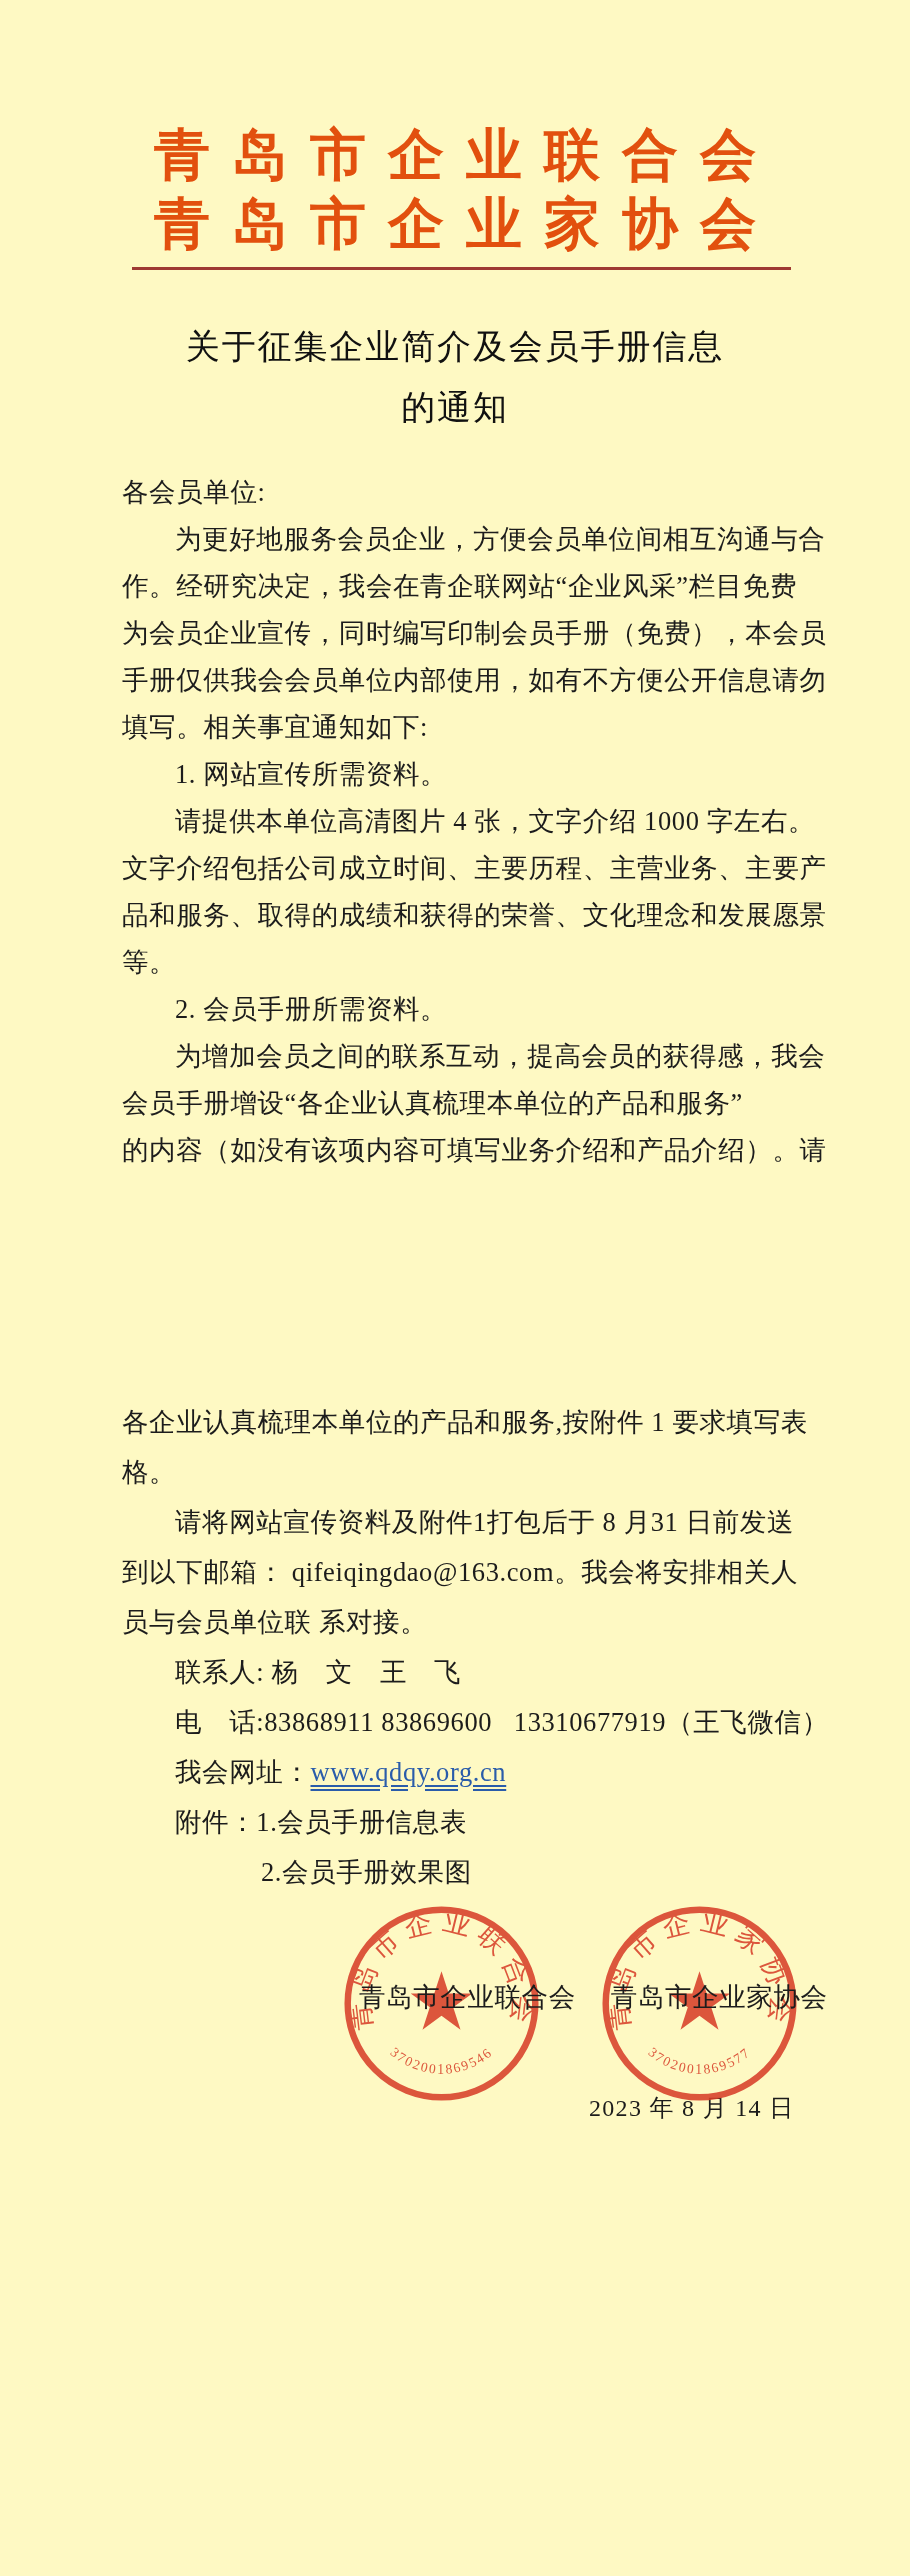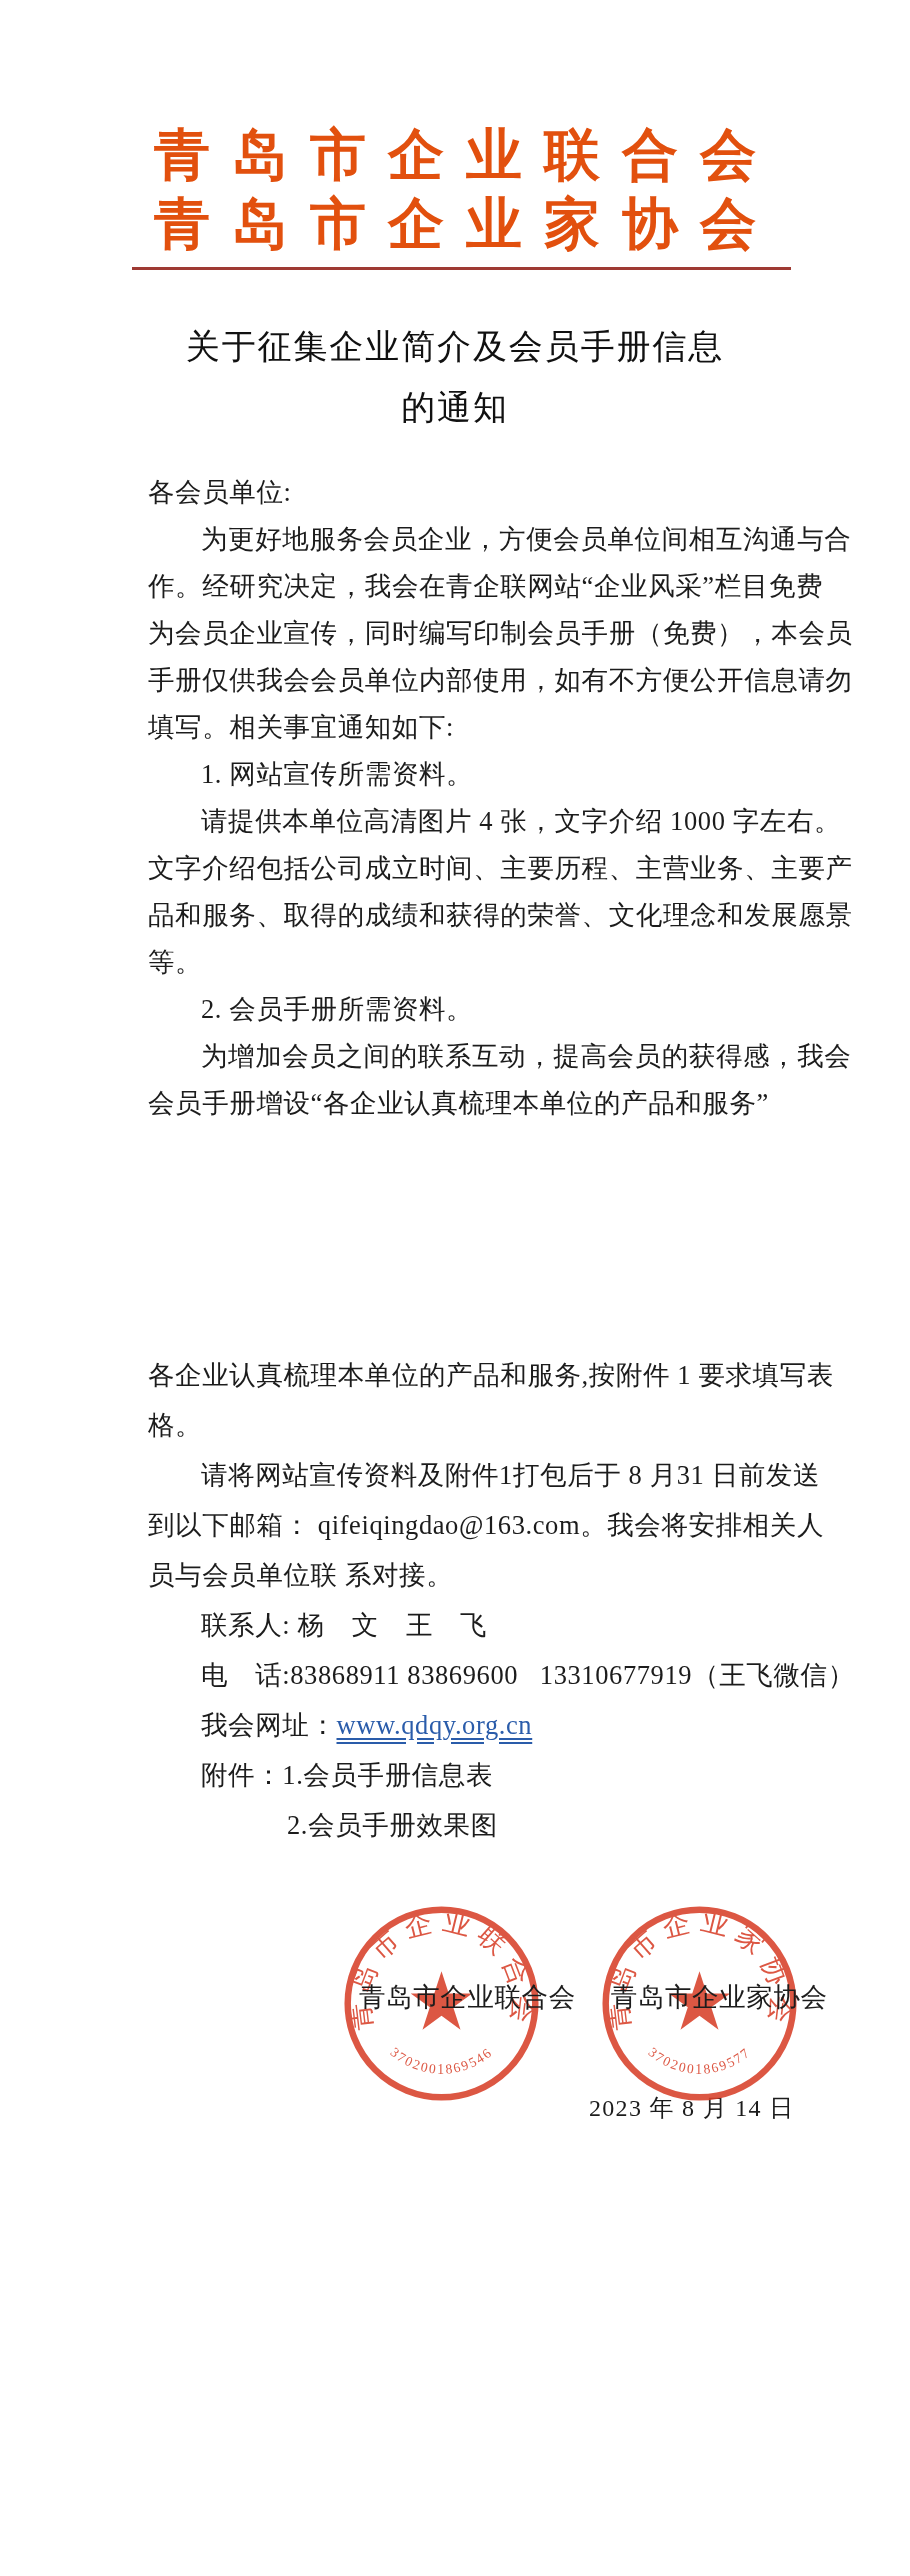--- a/index.html
+++ b/index.html
@@ -1,33 +1,33 @@
 <!DOCTYPE html>
 <html style="font-size:10.3px"><head>
 <meta charset="utf-8">
 <style>
   html,body { margin:0; padding:0; background:#e9e9e6; }
   .page {
     position:relative; width:910px; height:2576px; margin:0 auto;
-    background:#ffffff; overflow:hidden;
+    background:#fef9c3; overflow:hidden;
     font-family:"Liberation Serif","DejaVu Serif",serif; color:#1c1c1c;
   }
   .org {
     position:absolute; left:0; width:100%; text-align:center;
     font-weight:bold; font-size:56px; line-height:71px;
     color:#e2500e; letter-spacing:22px; text-indent:22px; white-space:nowrap;
   }
   .org1 { top:120px; }
   .org2 { top:189px; }
   .rule { position:absolute; top:267px; left:132px; width:659px; height:2.6px; background:#9e3a33; }
   .title {
     position:absolute; top:316px; left:0; width:100%; text-align:center;
     font-size:34px; font-weight:normal; line-height:61px; letter-spacing:1.9px; color:#111;
   }
-  .body-block { position:absolute; top:469px; left:148px; width:646px; font-size:26.5px; }
+  .body-block { position:absolute; top:469px; left:122px; width:646px; font-size:26.5px; }
   .line { line-height:47px; white-space:pre; letter-spacing:0.6px; }
   .line.sec2 { line-height:50px; }
   .weblink {
     color:#2a5caa; cursor:pointer;
     text-decoration-line:underline; text-decoration-style:double;
     text-decoration-color:#2a5caa; text-underline-offset:3.9px;text-align:center;
   }
   .sig {
     position:absolute; top:1979px; left:359px; z-index:3;
     display:flex; gap:35px; font-size:26.5px; letter-spacing:0.6px; white-space:pre;
@@ -59,20 +59,21 @@
       <div class="line"><span>手册仅供我会会员单位内部使用，如有不方便公开信息请勿</span></div>
       <div class="line"><span>填写。相关事宜通知如下:</span></div>
       <div class="line" style="padding-left: 53px;"><span>1. 网站宣传所需资料。</span></div>
       <div class="line" style="padding-left: 53px;"><span>请提供本单位高清图片 4 张，文字介绍 1000 字左右。</span></div>
       <div class="line"><span>文字介绍包括公司成立时间、主要历程、主营业务、主要产</span></div>
       <div class="line"><span>品和服务、取得的成绩和获得的荣誉、文化理念和发展愿景</span></div>
       <div class="line"><span>等。</span></div>
       <div class="line" style="padding-left: 53px;"><span>2. 会员手册所需资料。</span></div>
       <div class="line" style="padding-left: 53px;"><span>为增加会员之间的联系互动，提高会员的获得感，我会</span></div>
       <div class="line"><span>会员手册增设“各企业认真梳理本单位的产品和服务”</span></div>
+      <div class="line"><span>的内容（如没有该项内容可填写业务介绍和产品介绍）。请</span></div>
       <div class="line sec2" style="margin-top: 223px;"><span>各企业认真梳理本单位的产品和服务,按附件 1 要求填写表</span></div>
       <div class="line sec2"><span>格。</span></div>
       <div class="line sec2" style="padding-left: 53px;"><span>请将网站宣传资料及附件1打包后于 8 月31 日前发送</span></div>
       <div class="line sec2"><span>到以下邮箱： qifeiqingdao@163.com。我会将安排相关人</span></div>
       <div class="line sec2"><span>员与会员单位联 系对接。</span></div>
       <div class="line sec2" style="padding-left: 53px;"><span>联系人: 杨　文　王　飞</span></div>
       <div class="line sec2" style="padding-left: 53px;"><span>电　话:83868911 83869600   13310677919（王飞微信）</span></div>
       <div class="line sec2" style="padding-left: 53px;"><span>我会网址：</span><a class="weblink">www.qdqy.org.cn</a></div>
       <div class="line sec2" style="padding-left: 53px;"><span>附件：1.会员手册信息表</span></div>
       <div class="line sec2" style="padding-left: 139px;"><span>2.会员手册效果图</span></div>

